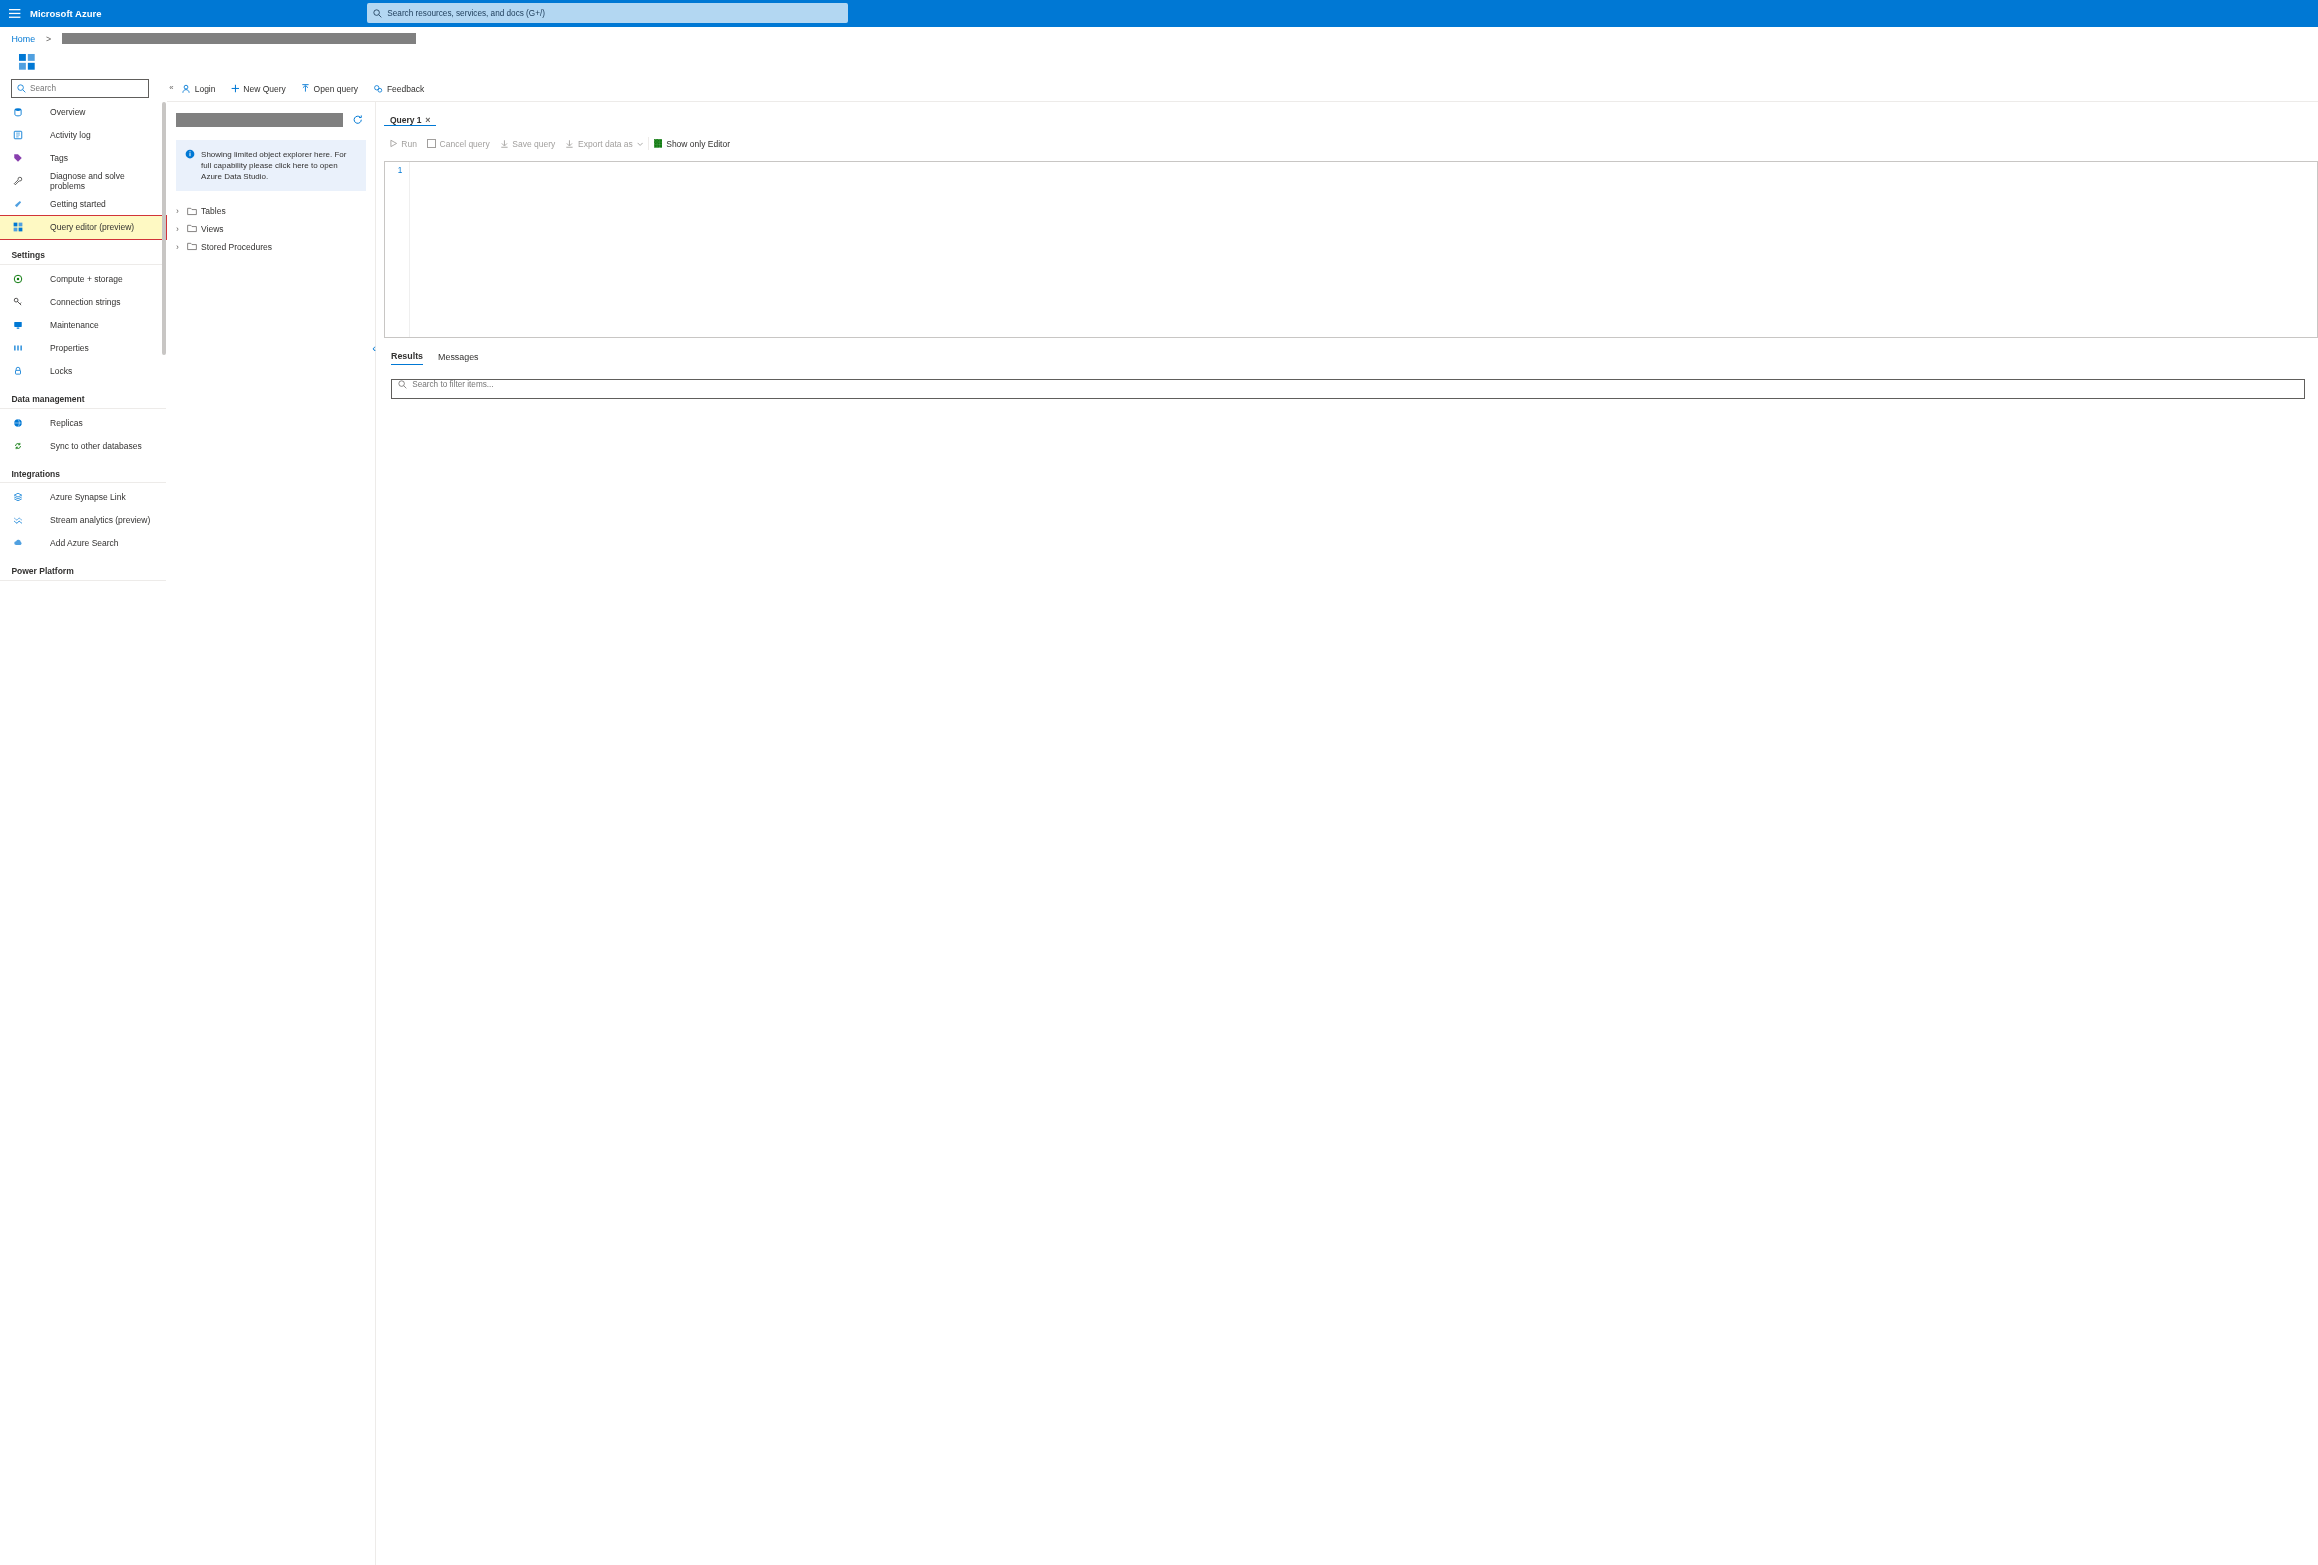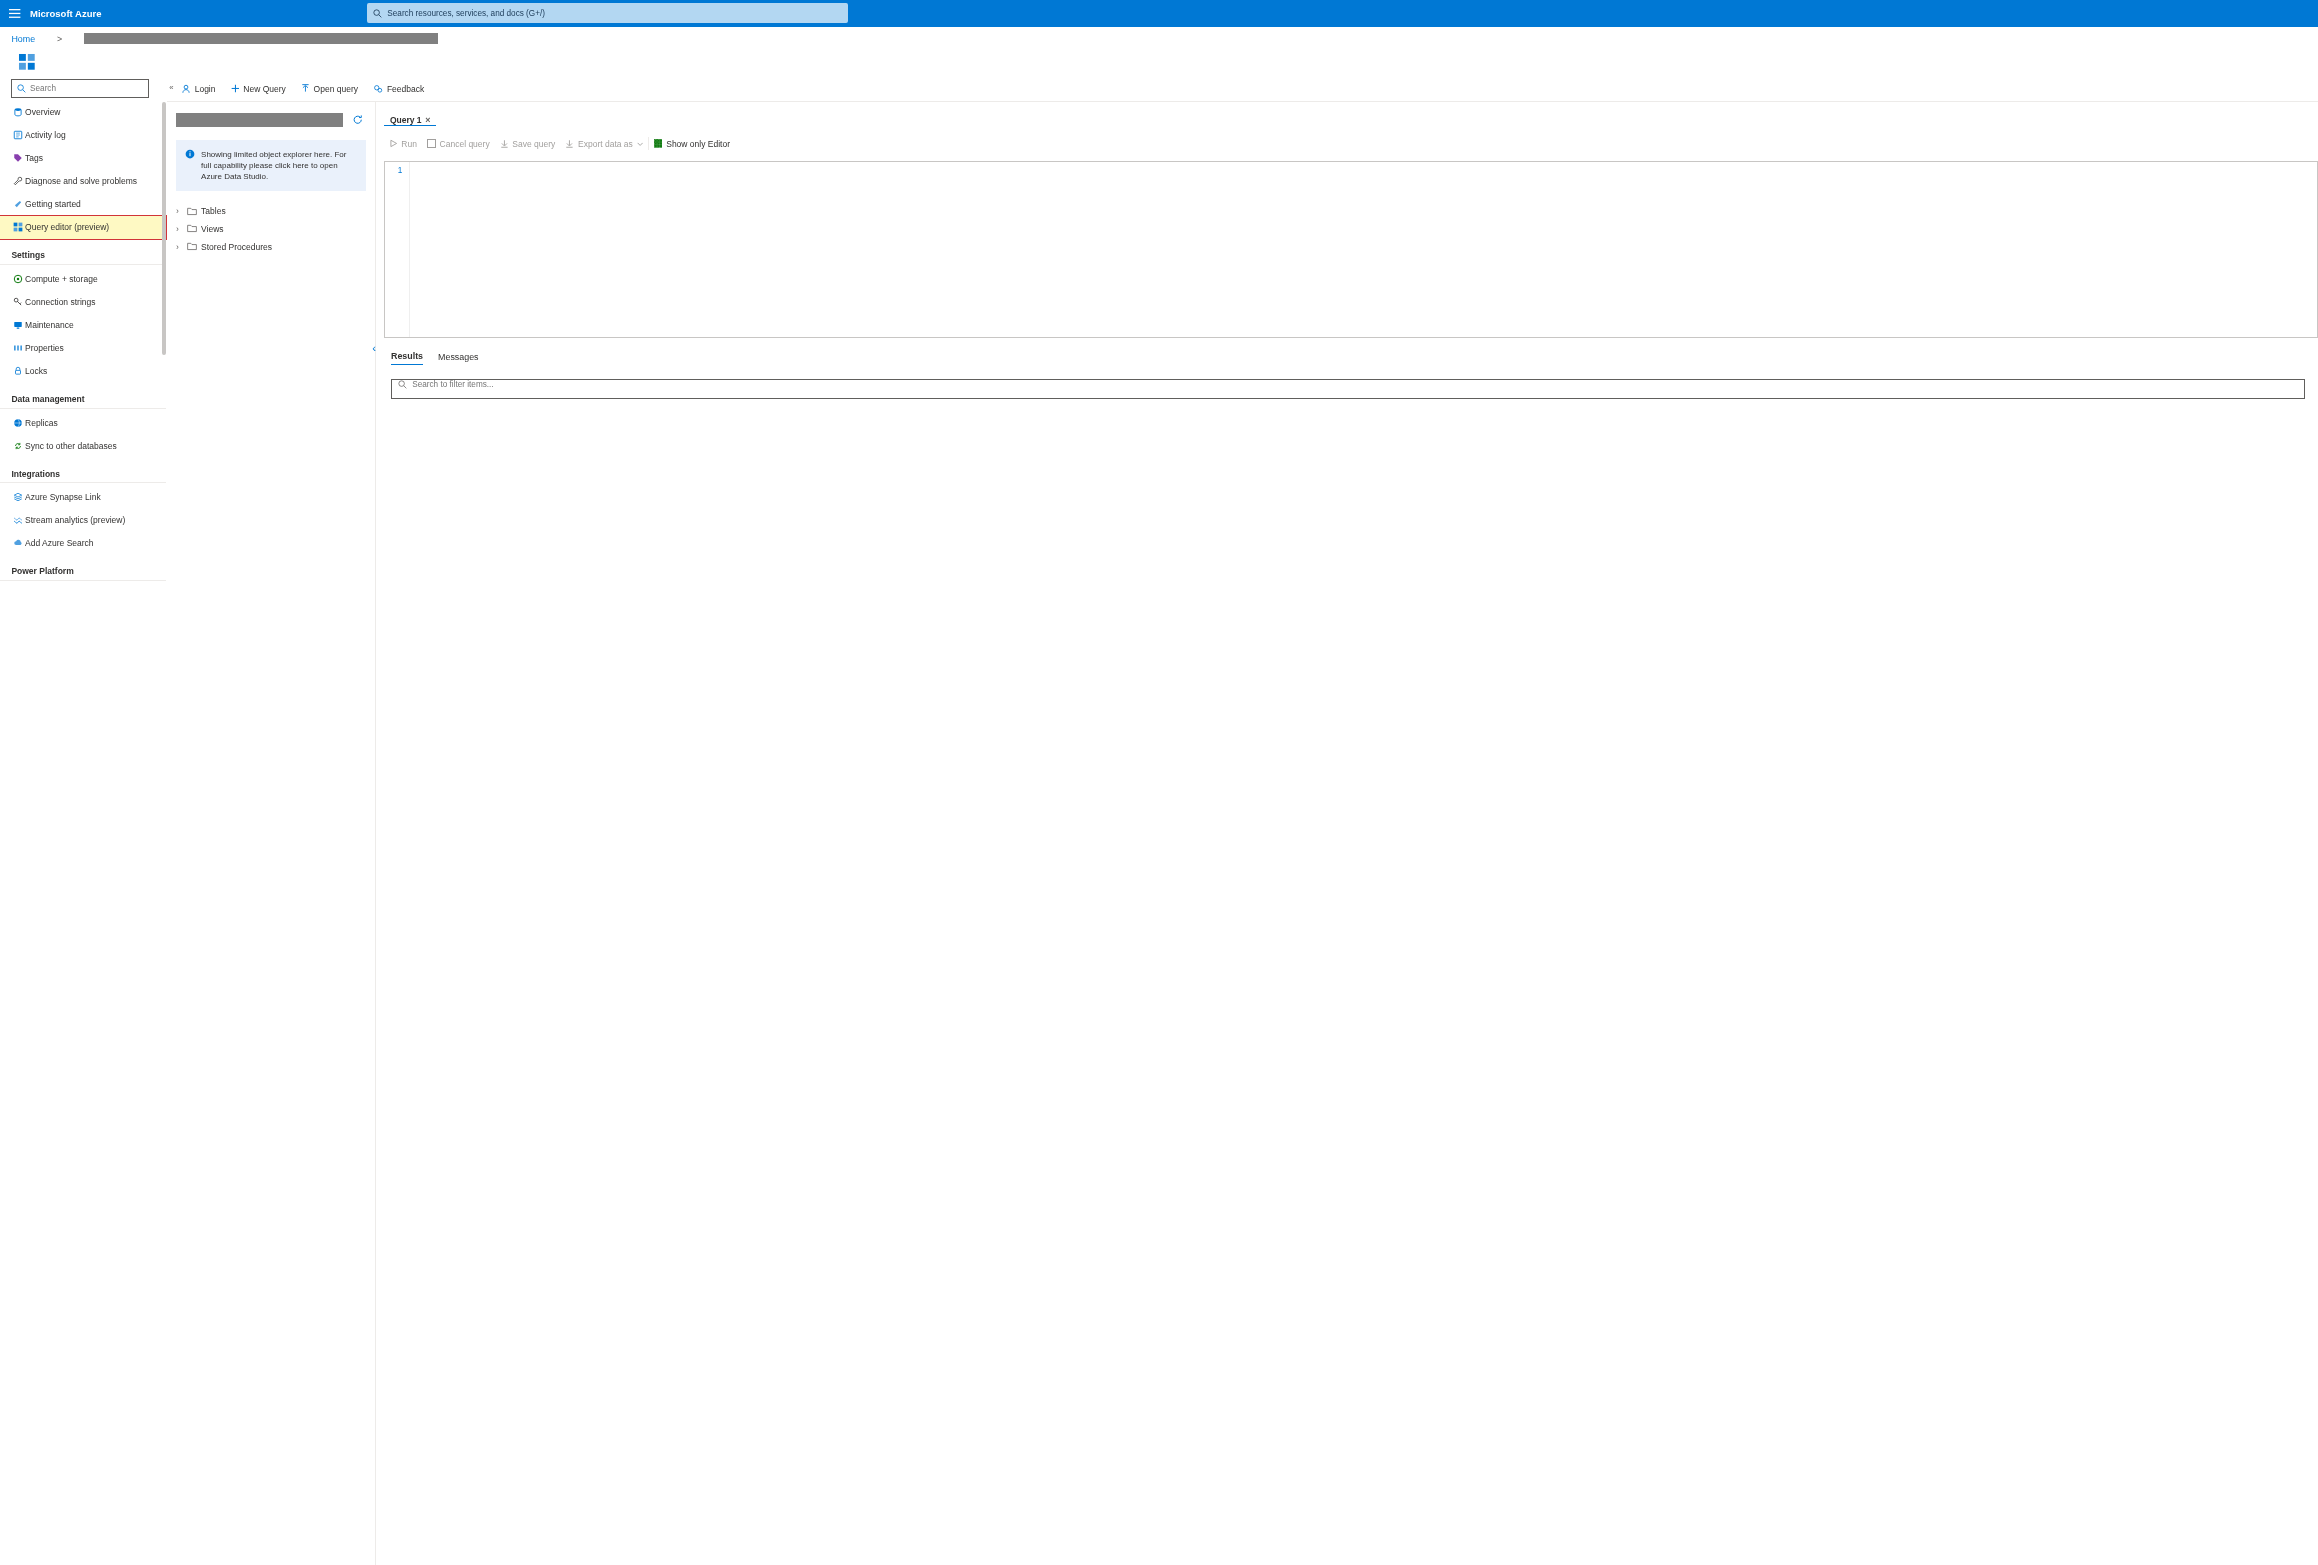--- a/index.html
+++ b/index.html
@@ -9,21 +9,21 @@
 .topbar { height: 26.6px; background: #0078d4; display: flex; align-items: center; color: #fff; }
 .hamburger { width: 30px; height: 26.6px; display: flex; align-items: center; justify-content: center; cursor: pointer; }
 .hamburger svg { fill: #fff; }
 .brand { font-size: 9.5px; font-weight: 600; color: #fff; padding-right: 12.7px; white-space: nowrap; }
 .topsearch { flex: 1; display: flex; align-items: center; height: 20px; background: #b3d7f2; border-radius: 1.9px; margin: 0 5px 0 0; padding: 0 6.3px; max-width: 481px; margin-left: 253px; }
 .topsearch svg { fill: #1b3a57; flex-shrink: 0; }
 .topsearch input { flex: 1; border: none; background: transparent; outline: none; font-size: 8.2px; color: #1b3a57; padding-left: 5px; }
 .topsearch input::placeholder { color: #1b3a57; }
 
 
-.breadcrumb { padding: 6.3px 11.4px 3.8px; font-size: 8.9px; display: flex; align-items: center; gap: 22px; }
+.breadcrumb { padding: 6.3px 11.4px 3.8px; font-size: 8.9px; display: flex; align-items: center; gap: 11px; }
 .breadcrumb a { color: #0078d4; text-decoration: none; }
 .breadcrumb .sep { color: #605e5c; }
 .breadcrumb .redacted { background: #808080; height: 11.4px; width: 354px; display: inline-block; }
 
 
 .titlewrap { padding: 2.5px 11.4px 1.3px 17.7px; display: flex; align-items: flex-start; gap: 7.6px; }
 .titleicon { width: 17.7px; height: 17.7px; margin-top: 2.5px; }
 .titlecol { display: flex; flex-direction: column; }
 .titlerow { display: flex; align-items: center; gap: 6.3px; }
 .title-redacted { background: #808080; height: 16.4px; width: 481px; display: inline-block; }
@@ -33,21 +33,21 @@
 
 
 .layout { display: flex; min-height: calc(100vh - 76px); border-top: 0.6px solid transparent; margin-top: 3.8px; }
 
 
 .sidebar { width: 166px; flex-shrink: 0; background: #fff; padding: 2.5px 0; position: relative; }
 .sbsearch { margin: 0 6.3px 2.5px 11.4px; display: flex; align-items: center; height: 19px; border: 0.6px solid #605e5c; padding: 0 5px; width: 138px; }
 .sbsearch svg { fill: #0078d4; }
 .sbsearch input { flex: 1; border: none; outline: none; font-size: 8.2px; padding-left: 3.8px; }
 .collapse-chevrons { position: absolute; right: -7.6px; top: 6.3px; color: #605e5c; font-size: 7.6px; }
-.sideitem { display: flex; align-items: center; height: 23px; padding: 0 8.9px 0 12.7px; cursor: pointer; gap: 1px; font-size: 8.5px; color: #323130; }
+.sideitem { display: flex; align-items: center; height: 23px; padding: 0 8.9px 0 12.7px; cursor: pointer; gap: 26px; font-size: 8.5px; color: #323130; }
 .sideitem.active { background: #fef9c3; }
 .sideitem.highlight { outline: 1.3px solid #d13438; outline-offset: -0.6px; }
 .sideitem .ic { width: 11.4px; height: 11.4px; display: flex; align-items: center; justify-content: center; flex-shrink: 0; }
 .sidegroup { font-weight: 600; font-size: 8.5px; color: #323130; padding: 7.6px 11.4px 3.8px; border-bottom: 0.6px solid #edebe9; margin-bottom: 2.5px; margin-top: 3.8px; }
 
 
 .content { flex: 1; display: flex; flex-direction: column; border-left: 0.6px solid transparent; position: relative; }
 .cmdbar { height: 25px; display: flex; align-items: center; gap: 2.5px; padding: 0 7.6px; border-bottom: 0.6px solid #edebe9; }
 .cmdbtn { display: flex; align-items: center; gap: 3.8px; height: 21.5px; padding: 0 6.3px; color: #323130; font-size: 8.5px; cursor: pointer; }
 .cmdbtn svg { fill: #0078d4; stroke: #0078d4; }

